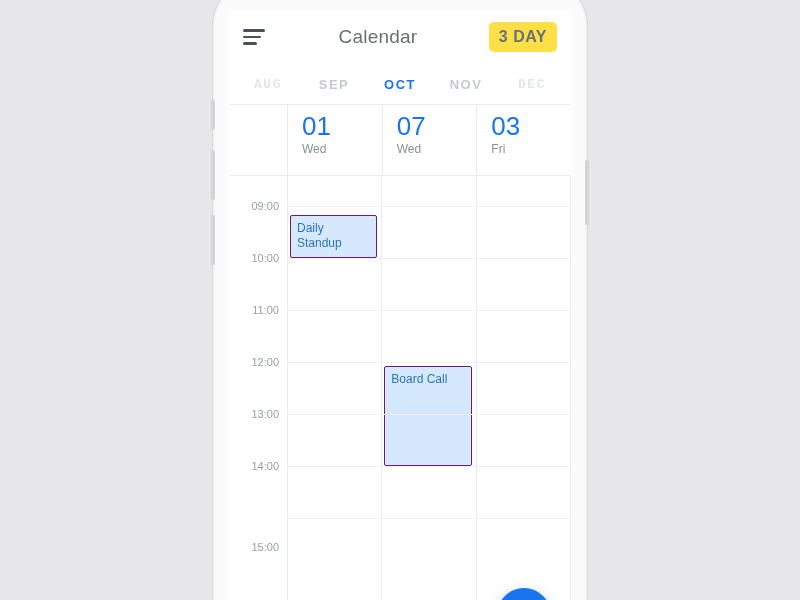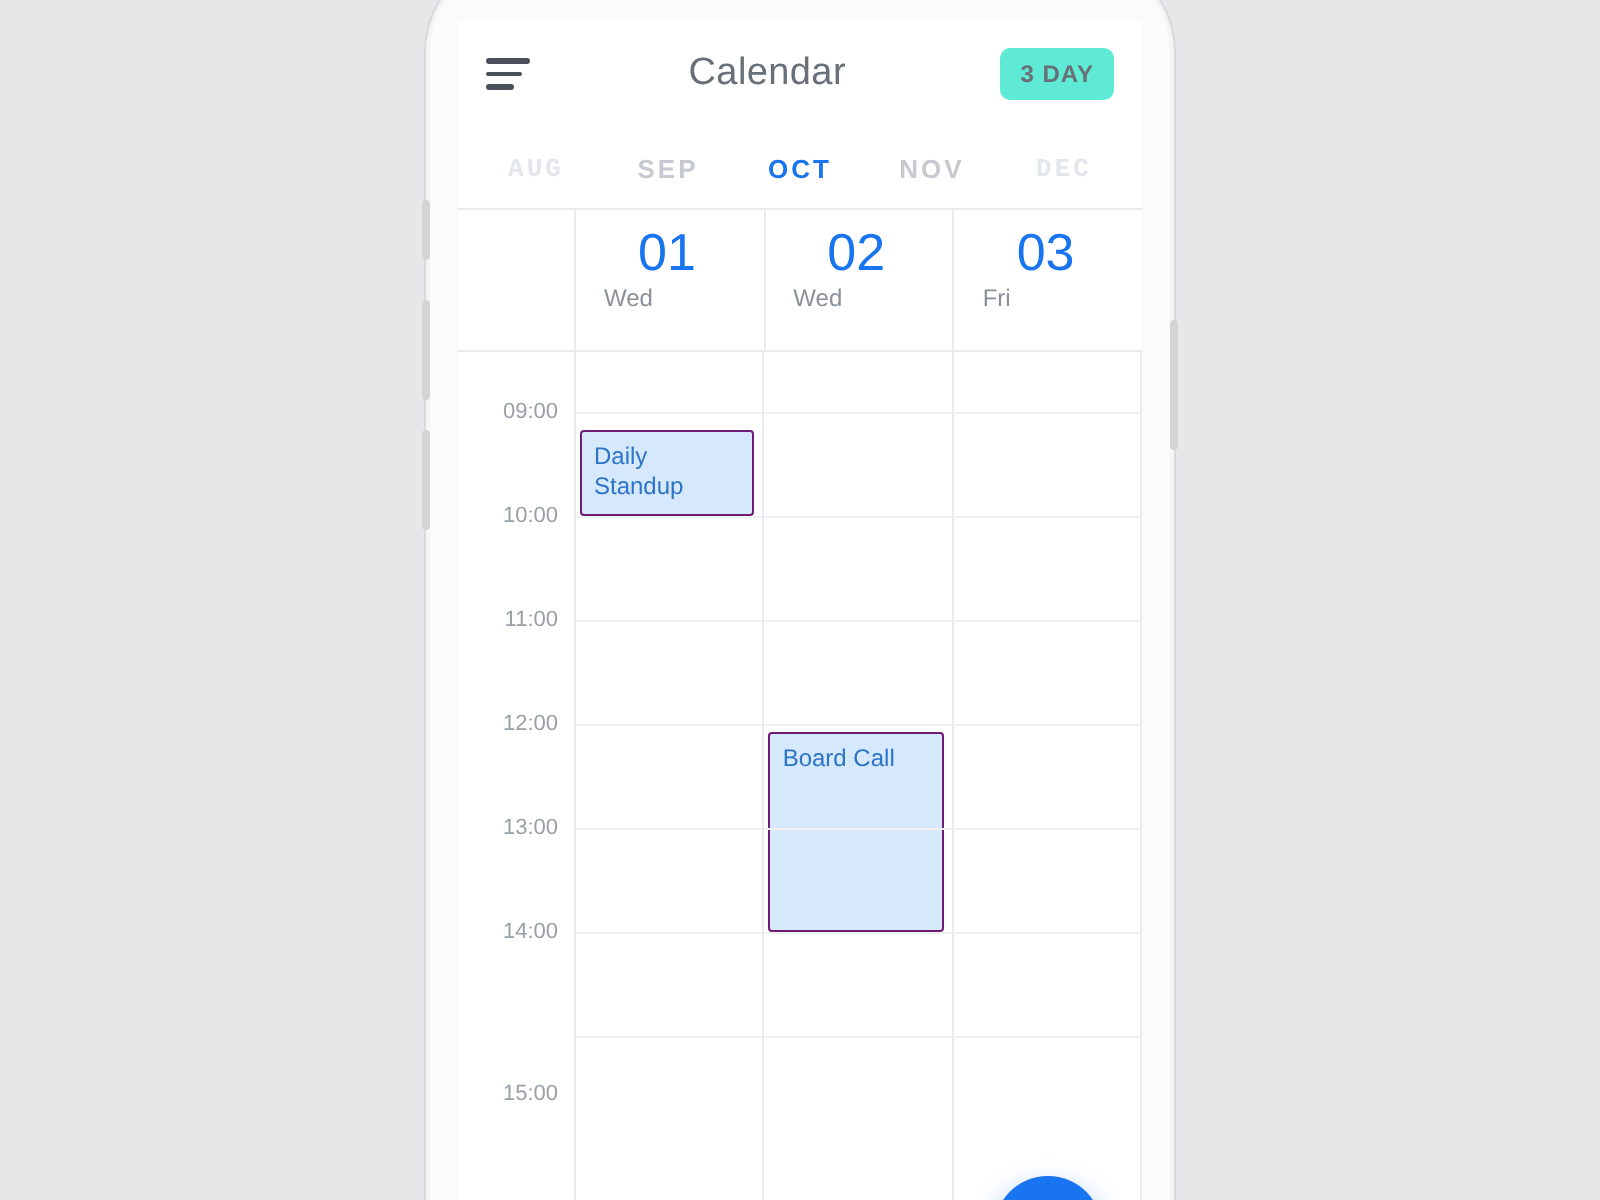--- a/index.html
+++ b/index.html
@@ -65,23 +65,23 @@
   .menu-icon span:nth-child(3){ width: 14px; }
   .hdr-title {
     flex: 1;
     text-align: center;
     font-size: 19px;
     font-weight: 400;
     color: #6a7078;
     letter-spacing: .2px;
   }
   .view-pill {
-    background: #5eead4;
+    background: #fde047;
     color: #6a7078;
-    font-size: 12px;
+    font-size: 16px;
     font-weight: 600;
     padding: 6px 10px;
     border-radius: 5px;
     letter-spacing: .5px;
     cursor: pointer;
   }
   
   .months {
     display: flex;
     align-items: center;
@@ -112,21 +112,20 @@
     border-right: 1px solid #e9ebee;
     padding: 8px 10px 0 14px;
     cursor: pointer;
   }
   .daycol-hdr:last-child { border-right: none; }
   .daynum {
     font-size: 26px;
     font-weight: 300;
     color: #1874ef;
     line-height: 1.05;
-    margin-left: 17px;
   }
   .dayname {
     font-size: 12px;
     color: #8a9099;
     margin-top: 2px;
   }
   
   .grid {
     position: relative;
     display: flex;
@@ -213,21 +212,21 @@
           <div class="month faded">DEC</div>
         </div>
 
       <div class="dayhdr" id="dayhdr">
         <div class="timecol-hdr"></div>
       <div class="daycol-hdr">
             <div class="daynum">01</div>
             <div class="dayname">Wed</div>
           </div>
           <div class="daycol-hdr">
-            <div class="daynum">02</div>
+            <div class="daynum">07</div>
             <div class="dayname">Wed</div>
           </div>
           <div class="daycol-hdr">
             <div class="daynum">03</div>
             <div class="dayname">Fri</div>
           </div>
         </div>
 
       <div class="grid" id="grid">
         <div class="timecol" id="timecol">

